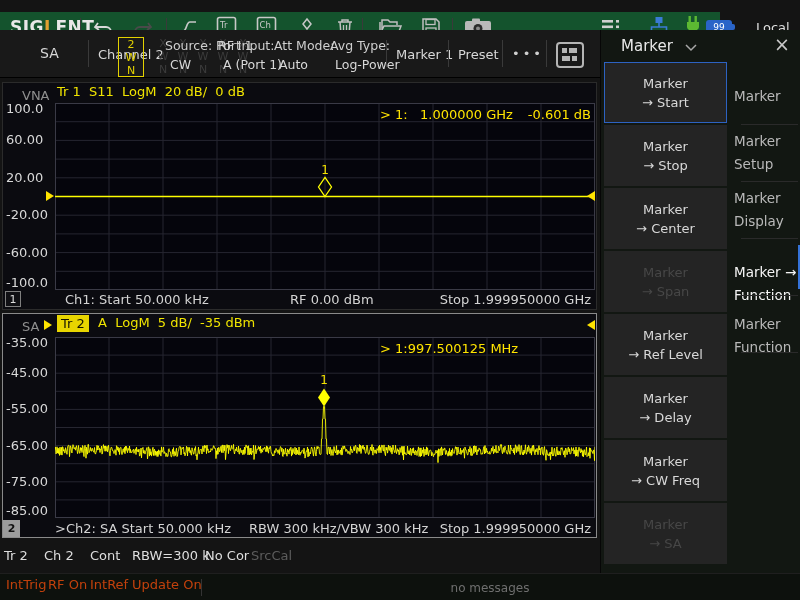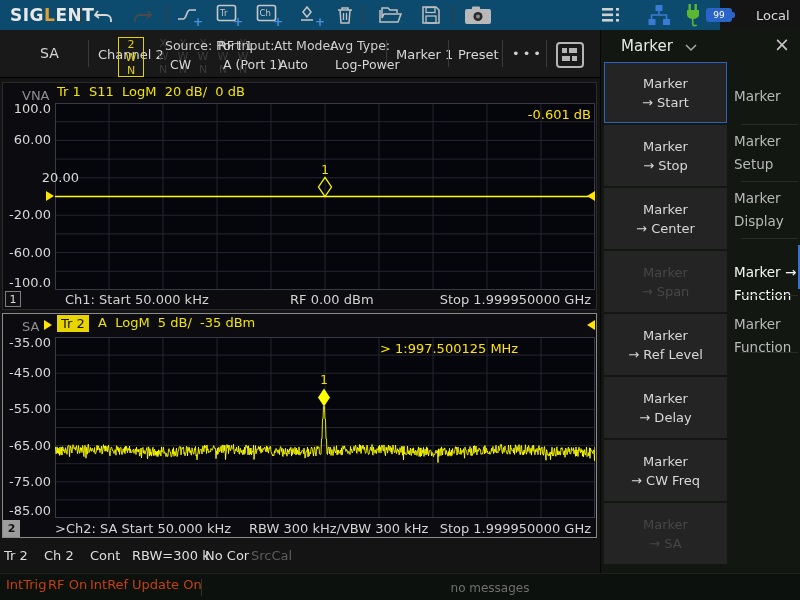--- a/index.html
+++ b/index.html
@@ -1,20 +1,20 @@
 <!DOCTYPE html>
 <html><head>
 <meta charset="utf-8">
 <style>
 *{margin:0;padding:0;box-sizing:border-box}
 html,body{width:800px;height:600px;overflow:hidden;background:#0e0e0e;
   font-family:"DejaVu Sans","Liberation Sans",sans-serif;-webkit-font-smoothing:antialiased}
 .screen{position:absolute;left:0;top:0;width:800px;height:600px;background:#141414;color:#ddd}
 
-.topbar{position:absolute;left:0;top:0;width:720px;height:30px;background:#0c4a6e}
+.topbar{position:absolute;left:0;top:12px;width:720px;height:30px;background:#14532d}
 .brand{position:absolute;left:10px;top:5px;font-size:17px;font-weight:bold;letter-spacing:.5px;color:#e8e8e8}
 .brand .accent{color:#e0a030}
 .tsep{position:absolute;top:6px;width:1px;height:18px;background:#3a3a3a}
 .icon{position:absolute;display:block}
 .local-label{position:absolute;left:756px;top:8px;font-size:13px;color:#dcdcdc}
 .battery{position:absolute;left:706px;top:8px;width:26px;height:14px;background:#2a64c8;border-radius:3px;
   color:#fff;font-size:9px;text-align:center;line-height:14px}
 .battery:after{content:"";position:absolute;right:-3px;top:4px;width:3px;height:6px;background:#2a64c8;border-radius:0 2px 2px 0}
 
 .ribbon{position:absolute;left:0;top:30px;width:600px;height:48px;background:#191919;border-bottom:1px solid #000}
@@ -29,21 +29,21 @@
 .gridbtn{position:absolute;left:556px;top:12px;width:28px;height:26px;border:2px solid #b5b5b5;border-radius:4px}
 .gridbtn i{position:absolute;width:5px;height:5px;background:#b5b5b5}
 
 .win{position:absolute;left:2px;width:595px;background:#0b0b10}
 .win.vna{top:82px;height:228px;border:1px solid #2b2b2b}
 .win.sa{top:313px;height:225px;border:1px solid #8a8a8a}
 .win-label{position:absolute;font-size:13px;color:#8f8f8f}
 .trace-header{position:absolute;font-size:13px;color:#f0e400;white-space:pre}
 .trace-badge{position:absolute;background:#e8d500;color:#141400;font-size:13px;padding:0 4px;line-height:17px}
 .plot{position:absolute;background:#05050c}
-.ytick{position:absolute;width:45px;text-align:right;font-size:13px;color:#d8d8d8}
+.ytick{position:absolute;width:45px;text-align:left;font-size:13px;color:#d8d8d8}
 .readout-l{position:absolute;font-size:13px;color:#ffe400;white-space:pre}
 .readout-r{position:absolute;width:131px;text-align:right;font-size:13px;color:#ffe400;white-space:pre}
 .footer-text{position:absolute;font-size:13px;color:#d4d4d4;white-space:nowrap}
 .chan-badge{position:absolute;font-size:11px;text-align:center}
 .chan-badge.outline{width:16px;height:16px;line-height:15px;border:1px solid #7f7f7f;color:#ddd;background:#101014}
 .chan-badge.filled{width:17px;height:17px;line-height:17px;background:#9c9c9c;color:#121212;font-weight:bold}
 .tri-r{position:absolute;width:0;height:0;border-top:5px solid transparent;border-bottom:5px solid transparent;border-left:8px solid #ffe400}
 .tri-l{position:absolute;width:0;height:0;border-top:5px solid transparent;border-bottom:5px solid transparent;border-right:8px solid #ffe400}
 
 .statline{position:absolute;font-size:13px;color:#dedede;white-space:nowrap}
@@ -219,25 +219,26 @@
   <svg class="plot" id="plot-vna" style="left:55px;top:103px" width="540" height="187">
       <path d="M0.0,0V187M54.0,0V187M108.0,0V187M162.0,0V187M216.0,0V187M270.0,0V187M324.0,0V187M378.0,0V187M432.0,0V187M486.0,0V187M540.0,0V187M0,0.0H540M0,18.7H540M0,37.4H540M0,56.1H540M0,74.8H540M0,93.5H540M0,112.2H540M0,130.9H540M0,149.6H540M0,168.3H540M0,187.0H540" stroke="#262631" stroke-width="1" fill="none"></path>
       <rect x="0.5" y="0.5" width="539" height="186" stroke="#3a3a46" fill="none"></rect>
       <line x1="0" y1="93.5" x2="540" y2="93.5" stroke="#ffff00" stroke-width="1.4"></line>
       <polygon points="270,93.5 276.5,84 270,74.5 263.5,84" fill="none" stroke="#ffff00" stroke-width="1.3"></polygon>
       <text x="270" y="70.5" text-anchor="middle" font-size="12" fill="#f5e400">1</text>
     </svg>
   <div id="vna-ticks">
       <div class="ytick" style="left: 6px; top: 101px;">100.0</div>
       <div class="ytick" style="left: 6px; top: 132.4px;">60.00</div>
-      <div class="ytick" style="left: 6px; top: 169.8px; margin-left: 28px;">20.00</div>
+      <div class="ytick" style="left: 6px; top: 169.8px;">20.00</div>
       <div class="ytick" style="left: 6px; top: 207.2px;">-20.00</div>
       <div class="ytick" style="left: 6px; top: 244.6px;">-60.00</div>
       <div class="ytick" style="left: 6px; top: 275px;">-100.0</div>
     </div>
+  <div class="readout-l" style="left:380px;top:107px">&gt; 1:   1.000000 GHz</div>
   <div class="readout-r" style="left:460px;top:107px">-0.601 dB</div>
   <div class="tri-r" style="left:46px;top:191px"></div>
   <div class="tri-l" style="left:587px;top:191px"></div>
   <div class="chan-badge outline" style="left:5px;top:291px">1</div>
   <div class="footer-text" style="left:65px;top:292px">Ch1: Start 50.000 kHz</div>
   <div class="footer-text" style="left:290px;top:292px">RF 0.00 dBm</div>
   <div class="footer-text" style="right:209px;top:292px">Stop 1.999950000 GHz</div>
 
   <div class="win sa"></div>
   <div class="win-label" style="left:22px;top:319px">SA</div>

